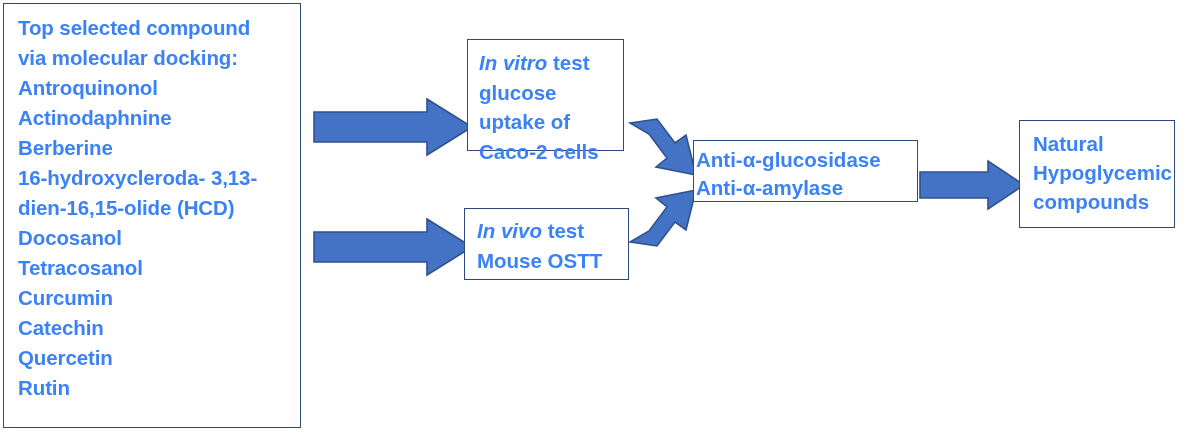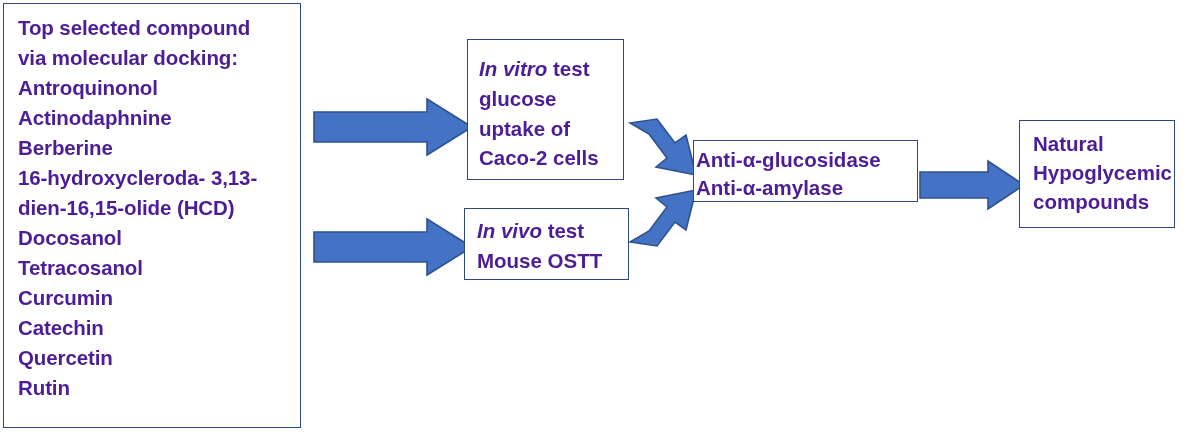--- a/index.html
+++ b/index.html
@@ -21,21 +21,21 @@
     position: absolute;
     box-sizing: border-box;
     background: #ffffff;
     border: 1.6px solid #2e4a7d;
     display: flex;
     flex-direction: column;
     justify-content: flex-start;
   }
   .box-text {
     font-weight: bold;
-    color: #4c1d95;
+    color: #3b82f6;
     white-space: pre-line;
     line-height: 1.30;
   }
 
   
   #compound-box {
     left: 3px;
     top: 3px;
     width: 298px;
     height: 425px;
@@ -45,23 +45,22 @@
     font-size: 20.5px;
     line-height: 1.465;
     letter-spacing: -0.1px;
   }
 
   
   #invitro-box {
     left: 467px;
     top: 39px;
     width: 157px;
-    height: 141px;
+    height: 112px;
     padding: 8px 0 0 11px;
-    justify-content: center;
   }
   #invitro-box .box-text {
     font-size: 20.5px;
     line-height: 1.45;
   }
 
   
   #invivo-box {
     left: 464px;
     top: 208px;

